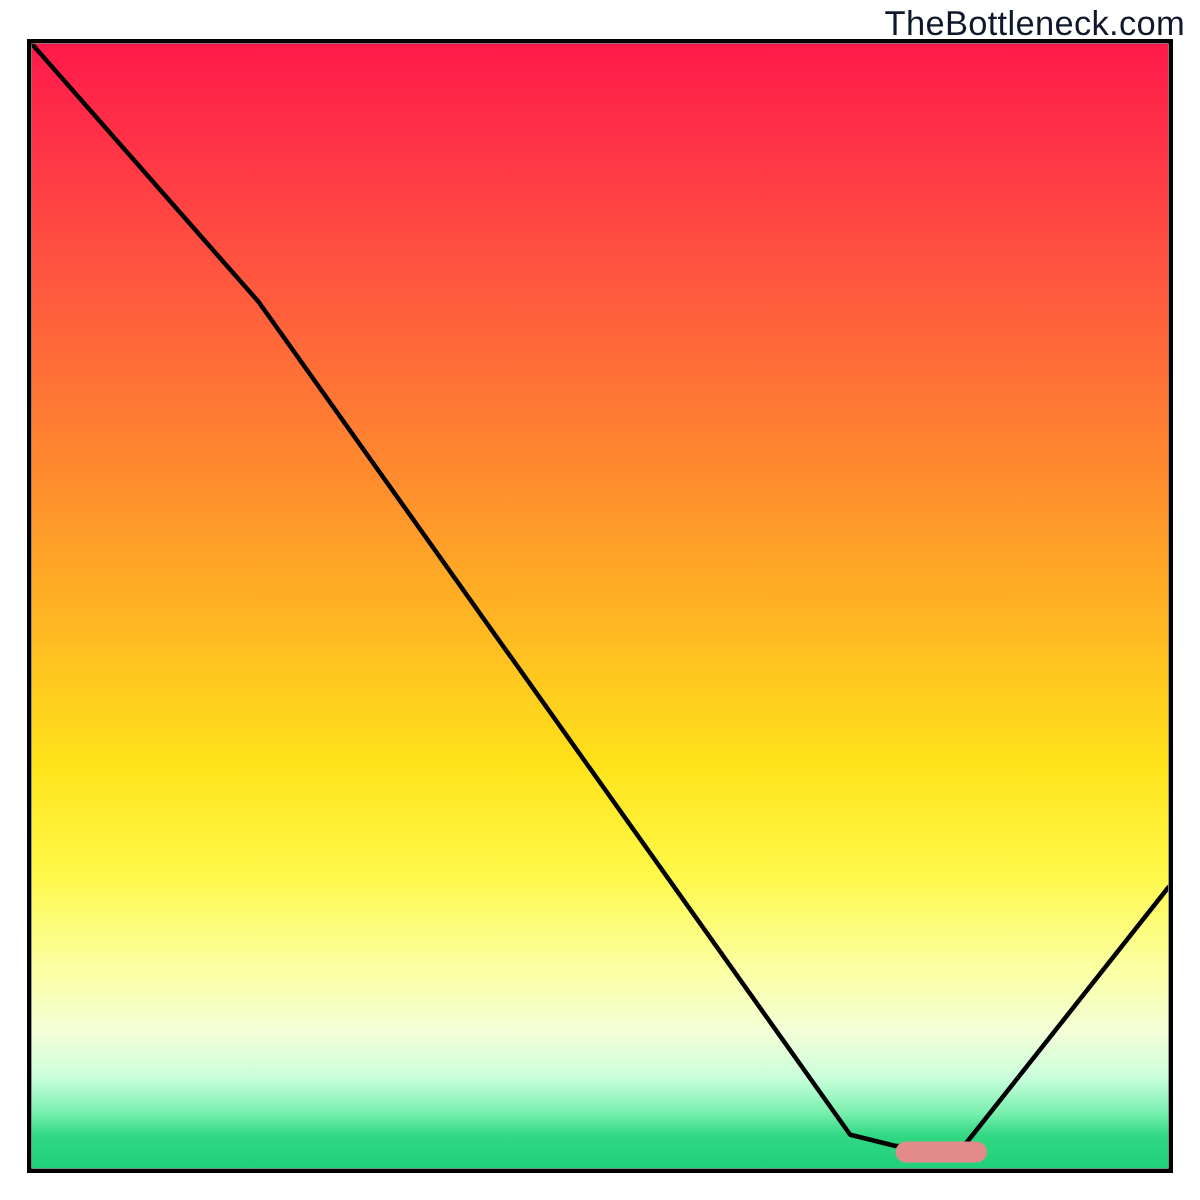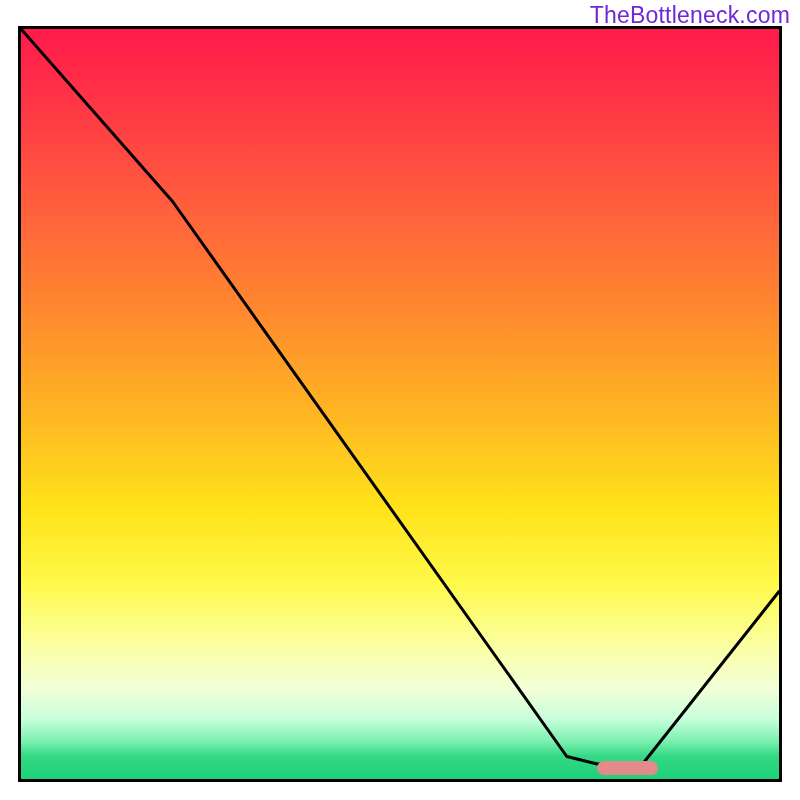--- a/index.html
+++ b/index.html
@@ -15,21 +15,21 @@
     position: relative;
     width: 800px;
     height: 800px;
   }
   .watermark {
     position: absolute;
     top: 2px;
     right: 10px;
     font-size: 23px;
     font-weight: 400;
-    color: #6d28d9;
+    color: #0f172a;
     letter-spacing: 0.2px;
     z-index: 10;
   }
   .plot-outer {
     position: absolute;
     left: 18px;
     top: 26px;
     width: 764px;
     height: 756px;
     border: 3px solid #000;

